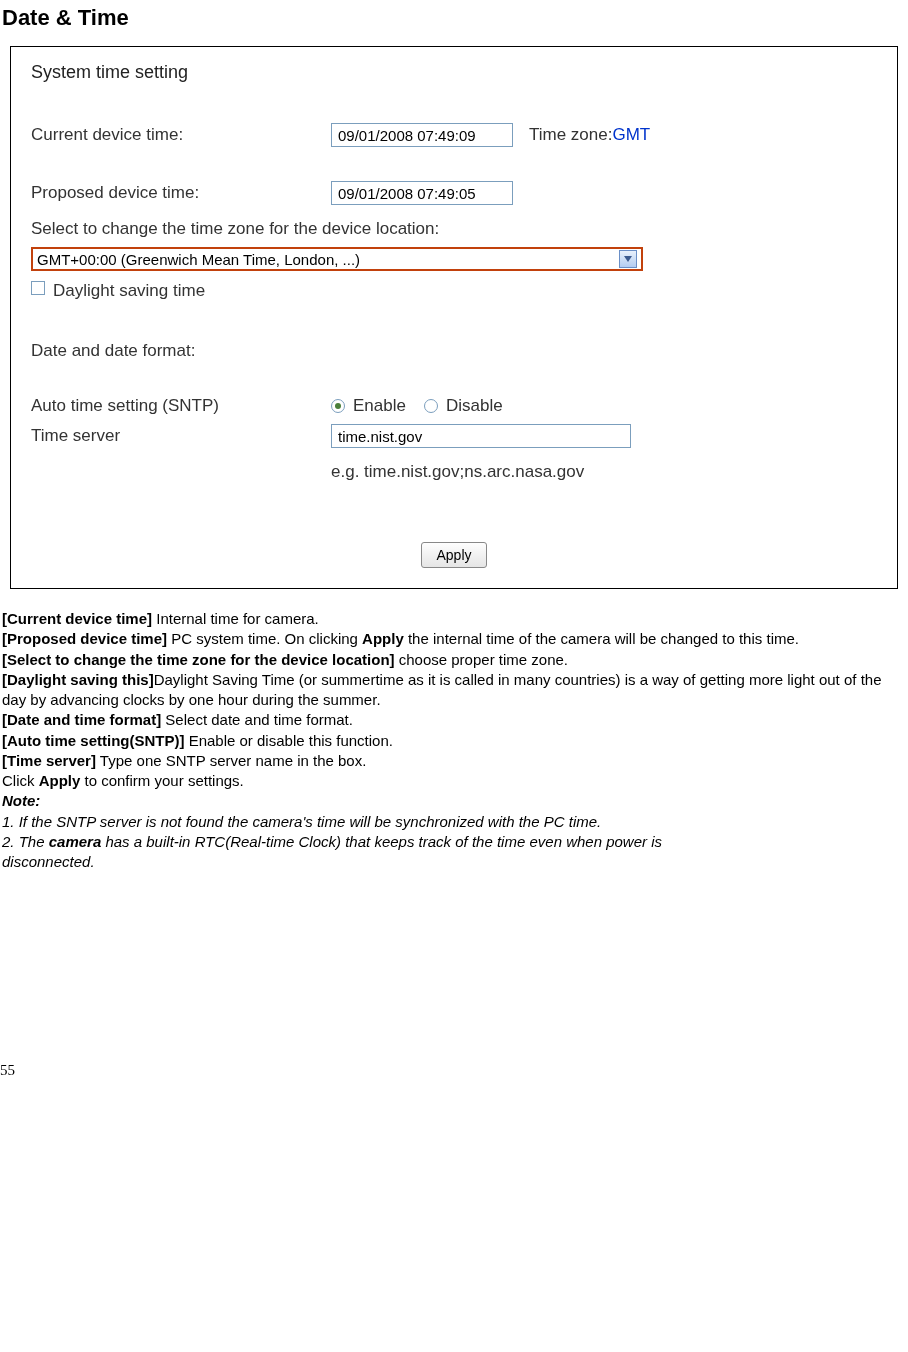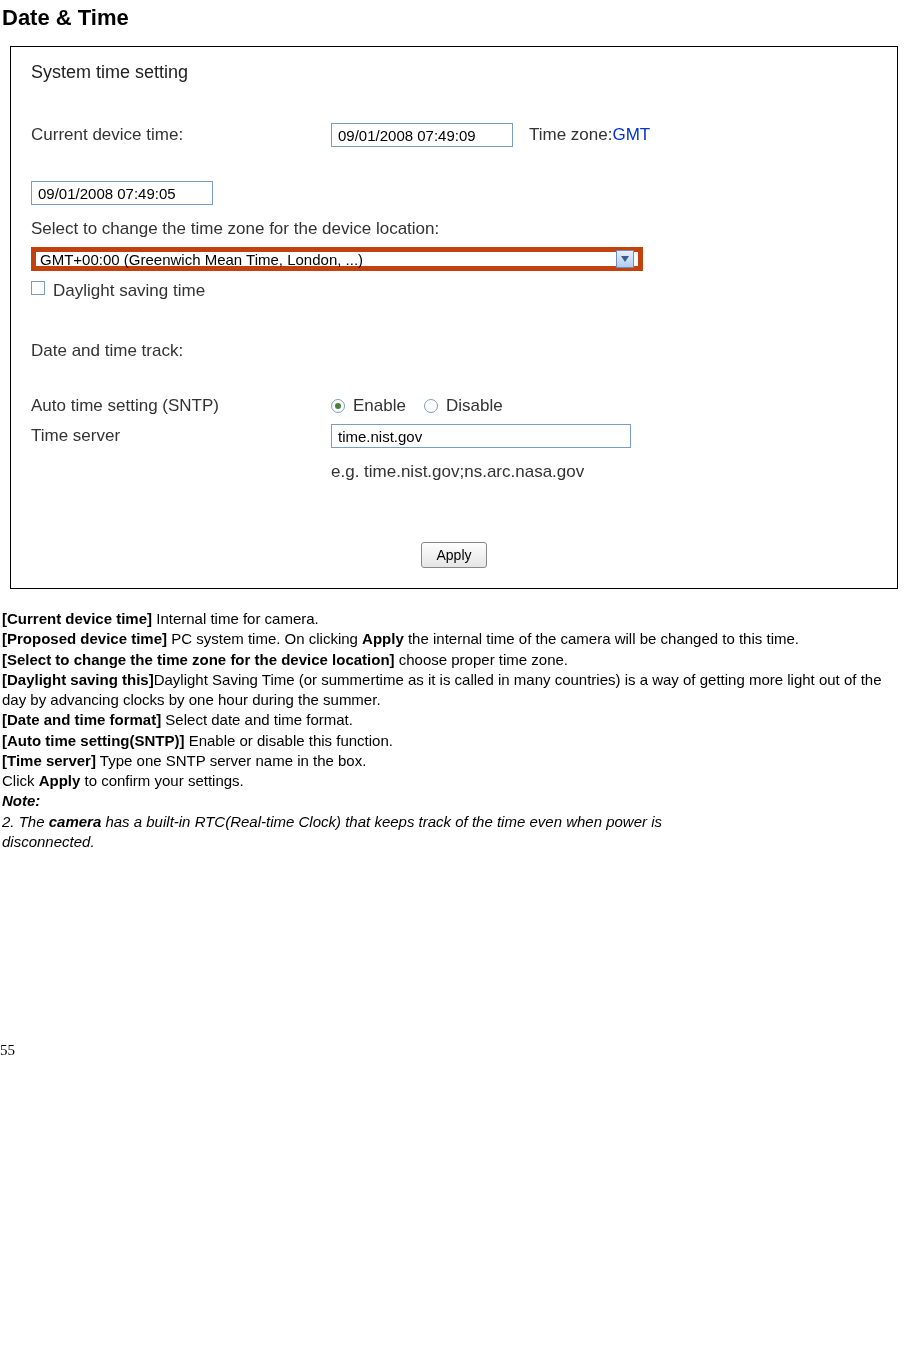--- a/index.html
+++ b/index.html
@@ -58,21 +58,21 @@
     font-size: 17px;
   }
   .select-label {
     font-size: 17px;
     color: #333;
     margin-bottom: 8px;
   }
   .tz-select {
     width: 612px;
     height: 24px;
-    border: 5px solid #c2410c;
+    border: 2px solid #c2410c;
     font-size: 15px;
     font-family: Arial, sans-serif;
     padding: 2px 4px;
     color: #000;
     background: #fff;
     display: flex;
     align-items: center;
     justify-content: space-between;
     margin-bottom: 10px;
   }
@@ -211,41 +211,42 @@
   <div class="row">
     <div class="label-col">Current device time:</div>
     <input class="text-input" value="09/01/2008 07:49:09" style="">
     <span class="tz-label">Time zone:</span>
     <span class="tz-link">GMT</span>
   </div>
 
   <div style="height:20px"></div>
 
   <div class="row">
+    <div class="label-col">Proposed device time:</div>
     <input class="text-input" value="09/01/2008 07:49:05" style="">
   </div>
 
   <div class="select-label">Select to change the time zone for the device location:</div>
 
   <div class="tz-select">
     <span>GMT+00:00 (Greenwich Mean Time, London, ...)</span>
     <span class="tz-dropdown-btn">
       <svg viewBox="0 0 8 6">
           <path d="M0,0 L8,0 L4,6 Z" fill="#3b5a8f"></path>
         </svg>
     </span>
   </div>
 
   <div class="checkbox-row">
     <span class="checkbox"></span>
     <span>Daylight saving time</span>
   </div>
 
   <div class="row" style="align-items:flex-start;">
-    <div class="label-col">Date and time track:</div>
+    <div class="label-col">Date and date format:</div>
   </div>
 
   <div class="sntp-row">
     <div class="label-col">Auto time setting (SNTP)</div>
     <div class="sntp-options">
       <div class="radio-inline">
         <span class="radio checked"></span>
         <span>Enable</span>
       </div>
       <div class="radio-inline">
@@ -287,19 +288,20 @@
     <span class="bold">[Auto time setting(SNTP)]</span><span> Enable or disable this function.</span>
   </p>
   <p>
     <span class="bold">[Time server]</span><span> Type one SNTP server name in the box.</span>
   </p>
   <p>
     <span>Click </span><span class="bold">Apply</span><span> to confirm your settings.</span>
   </p>
 
   <p class="note-head">Note:</p>
+  <p class="note-item">1. If the SNTP server is not found the camera's time will be synchronized with the PC time.</p>
   <p class="note-item">
     <span>2. The </span><span class="bold" style="font-style:italic">camera</span><span> has a built-in RTC(Real-time Clock) that keeps track of the time even when power is</span>
   </p>
   <p class="note-indent">disconnected.</p>
 </div>
 
 <div class="page-number">55</div>
 
 </body></html>

